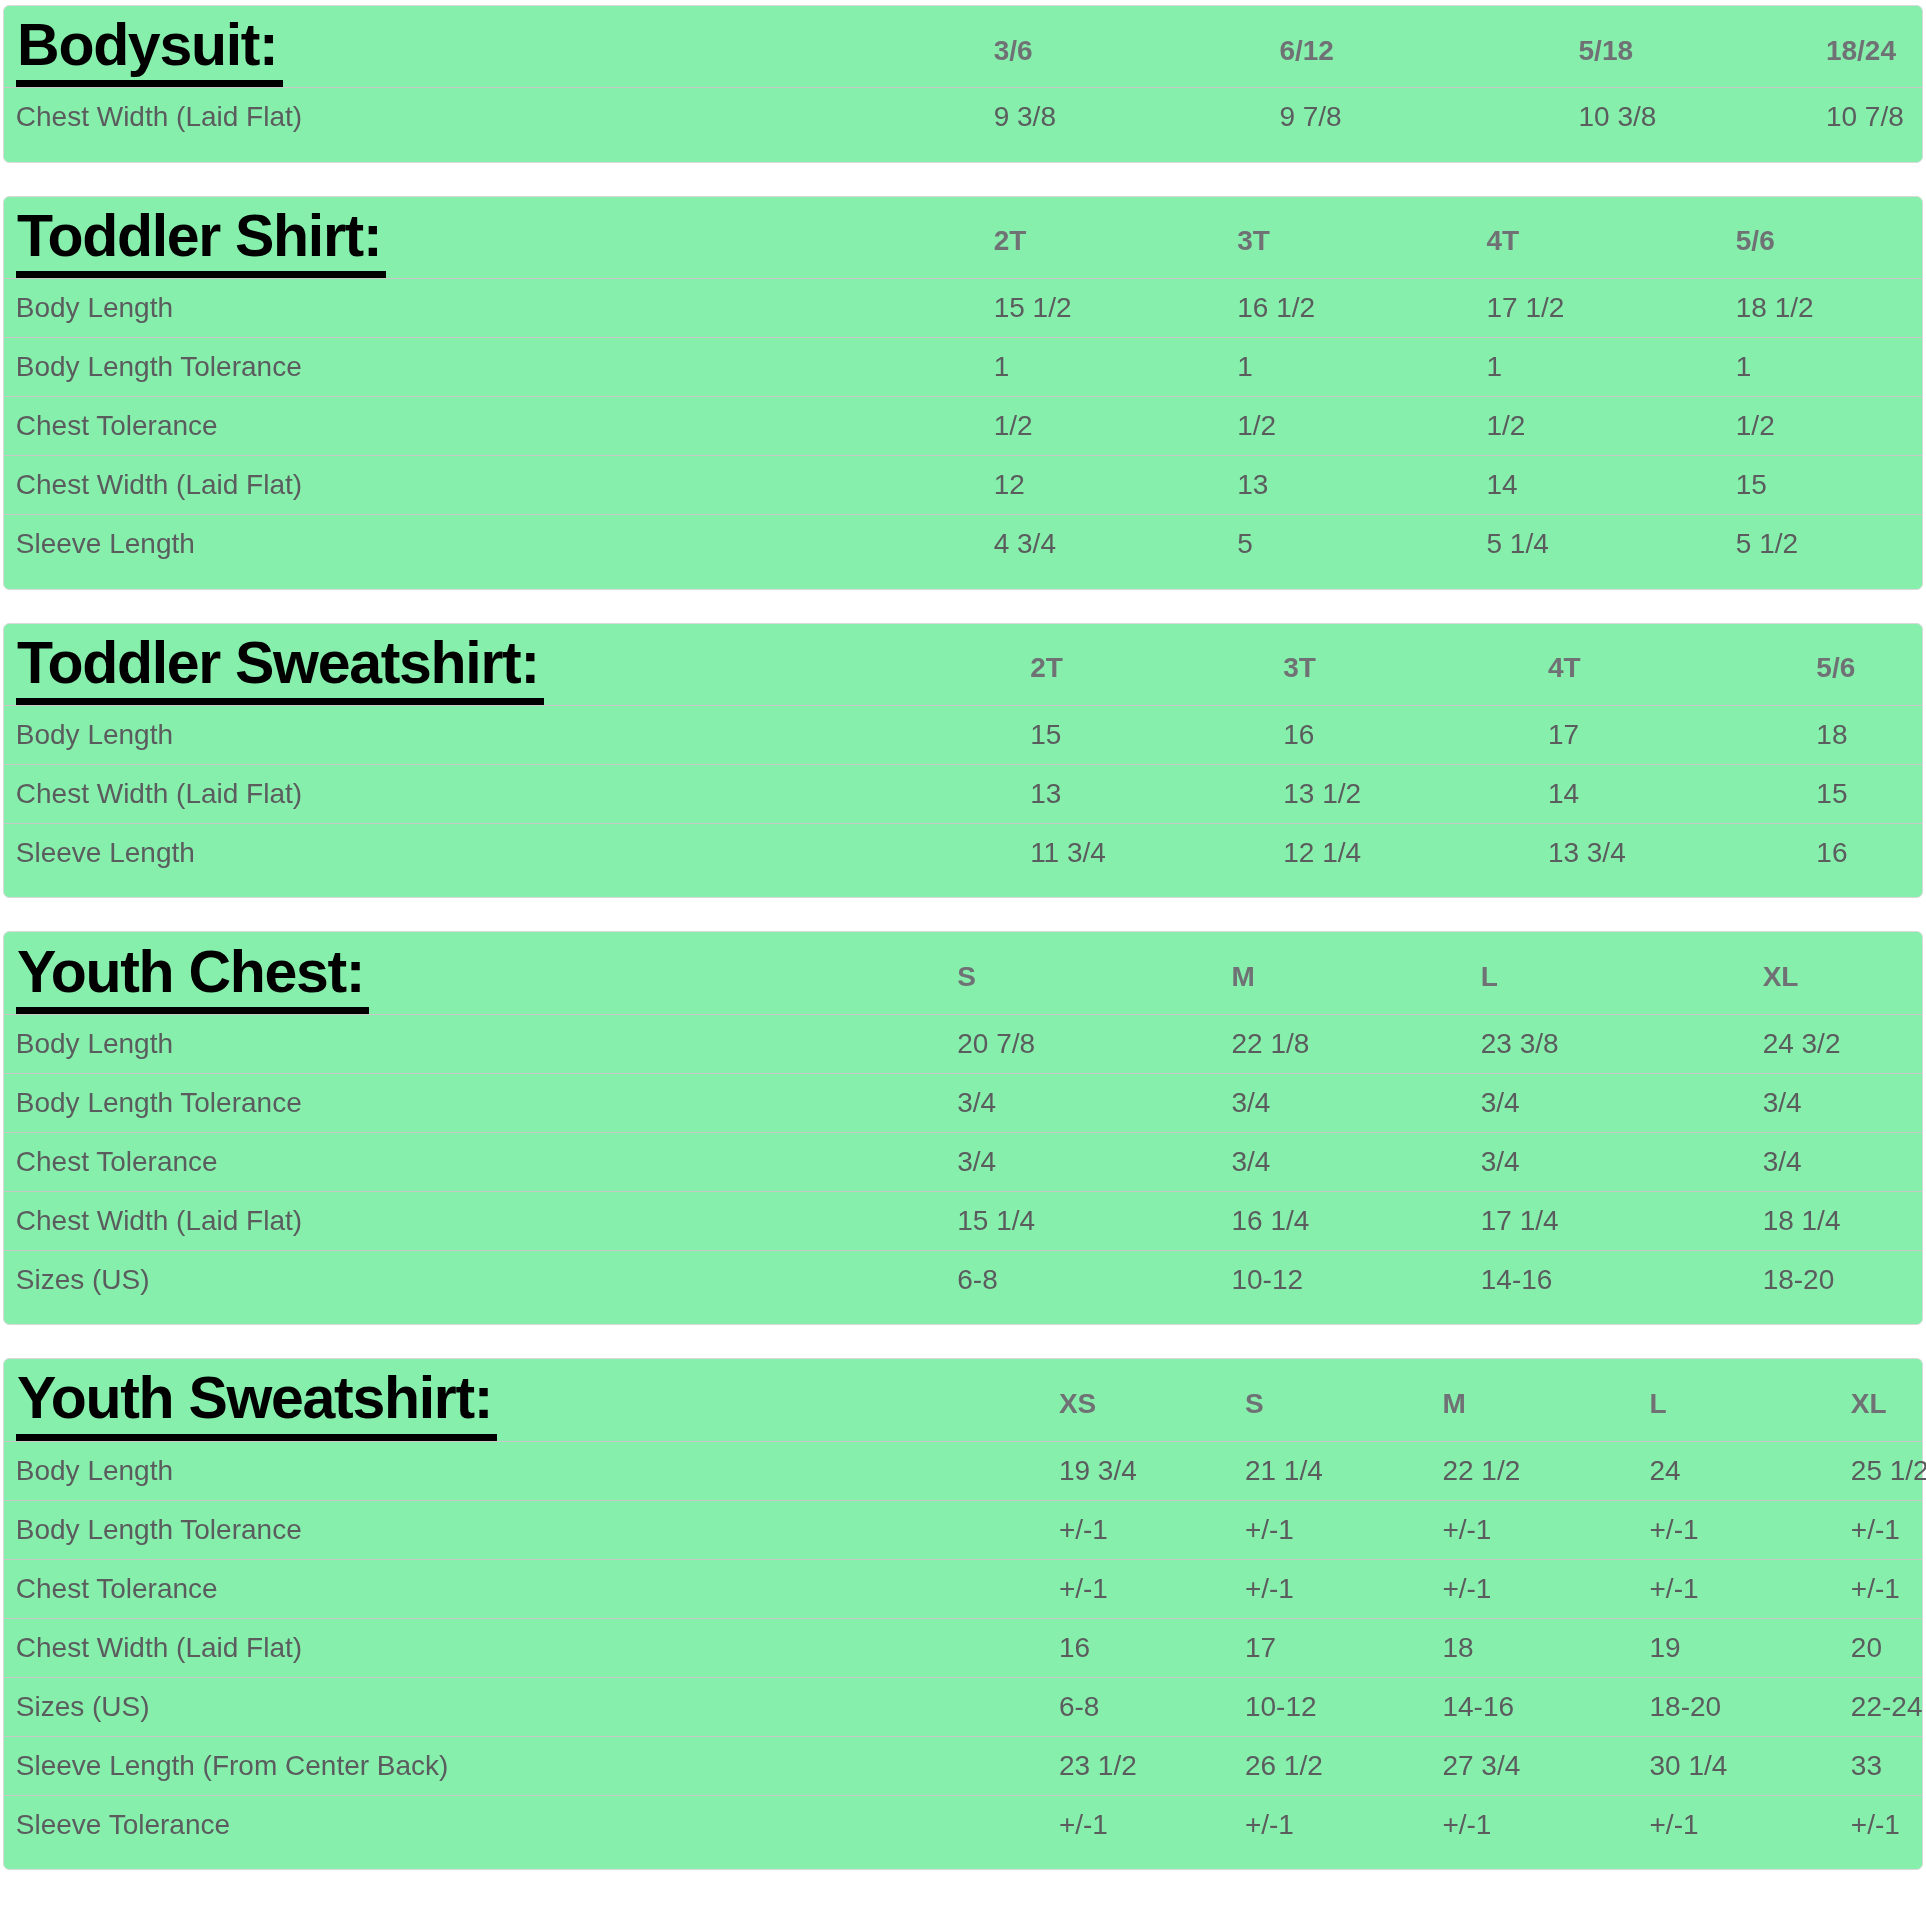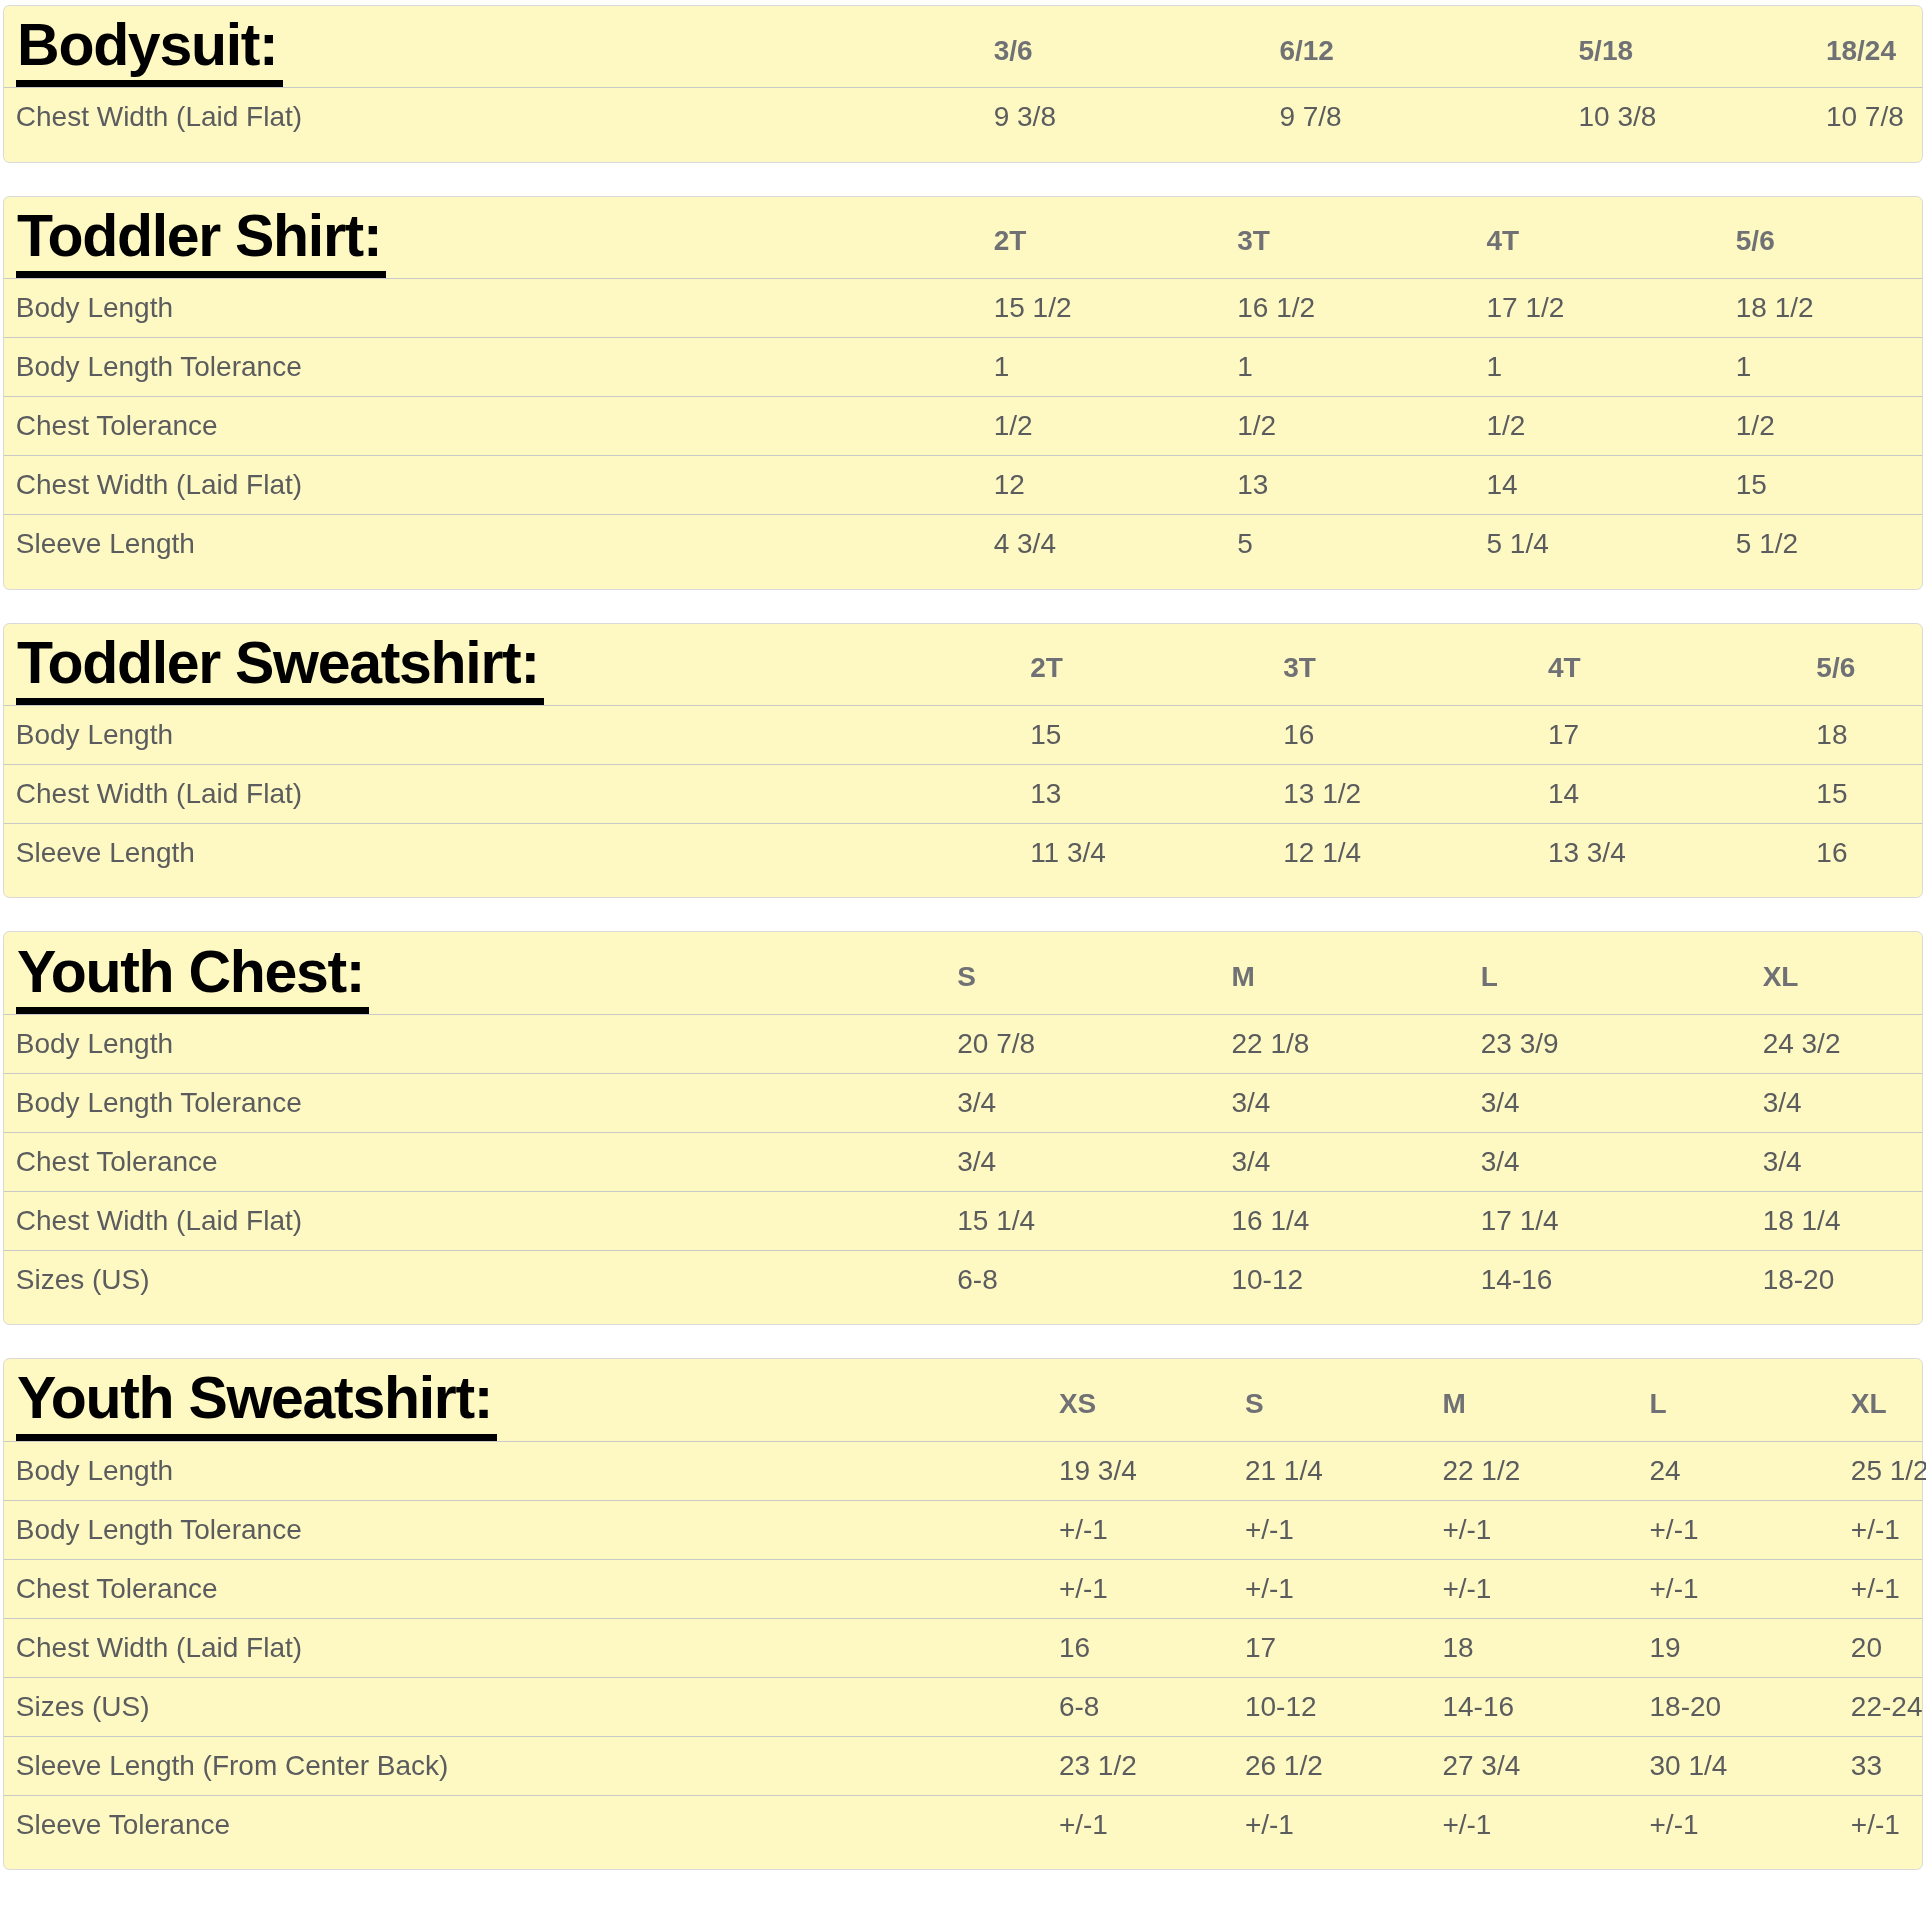--- a/index.html
+++ b/index.html
@@ -10,21 +10,21 @@
     width: 1926px;
     height: 1926px;
     box-sizing: border-box;
     padding: 5.1px 3.2px;
     font-family: "Liberation Sans", sans-serif;
     overflow: hidden;
   }
   .card {
     border: 1.3px solid #d9d9d9;
     border-radius: 6.4px;
-    background: #fef9c3;
+    background: #86efac;
     margin-bottom: 33px;
     padding: 7.7px 0 15.4px 0;
   }
   table {
     width: 100%;
     border-collapse: collapse;
     table-layout: fixed;
   }
   th, td {
     text-align: left;
@@ -212,21 +212,21 @@
             <th class="col-header">M</th>
             <th class="col-header">L</th>
             <th class="col-header">XL</th>
           </tr>
         </thead>
         <tbody>
           <tr>
             <td class="row-label">Body Length</td>
             <td class="value-cell">20 7/8</td>
             <td class="value-cell">22 1/8</td>
-            <td class="value-cell">23 3/9</td>
+            <td class="value-cell">23 3/8</td>
             <td class="value-cell">24 3/2</td>
           </tr>
           <tr>
             <td class="row-label">Body Length Tolerance</td>
             <td class="value-cell">3/4</td>
             <td class="value-cell">3/4</td>
             <td class="value-cell">3/4</td>
             <td class="value-cell">3/4</td>
           </tr>
           <tr>

